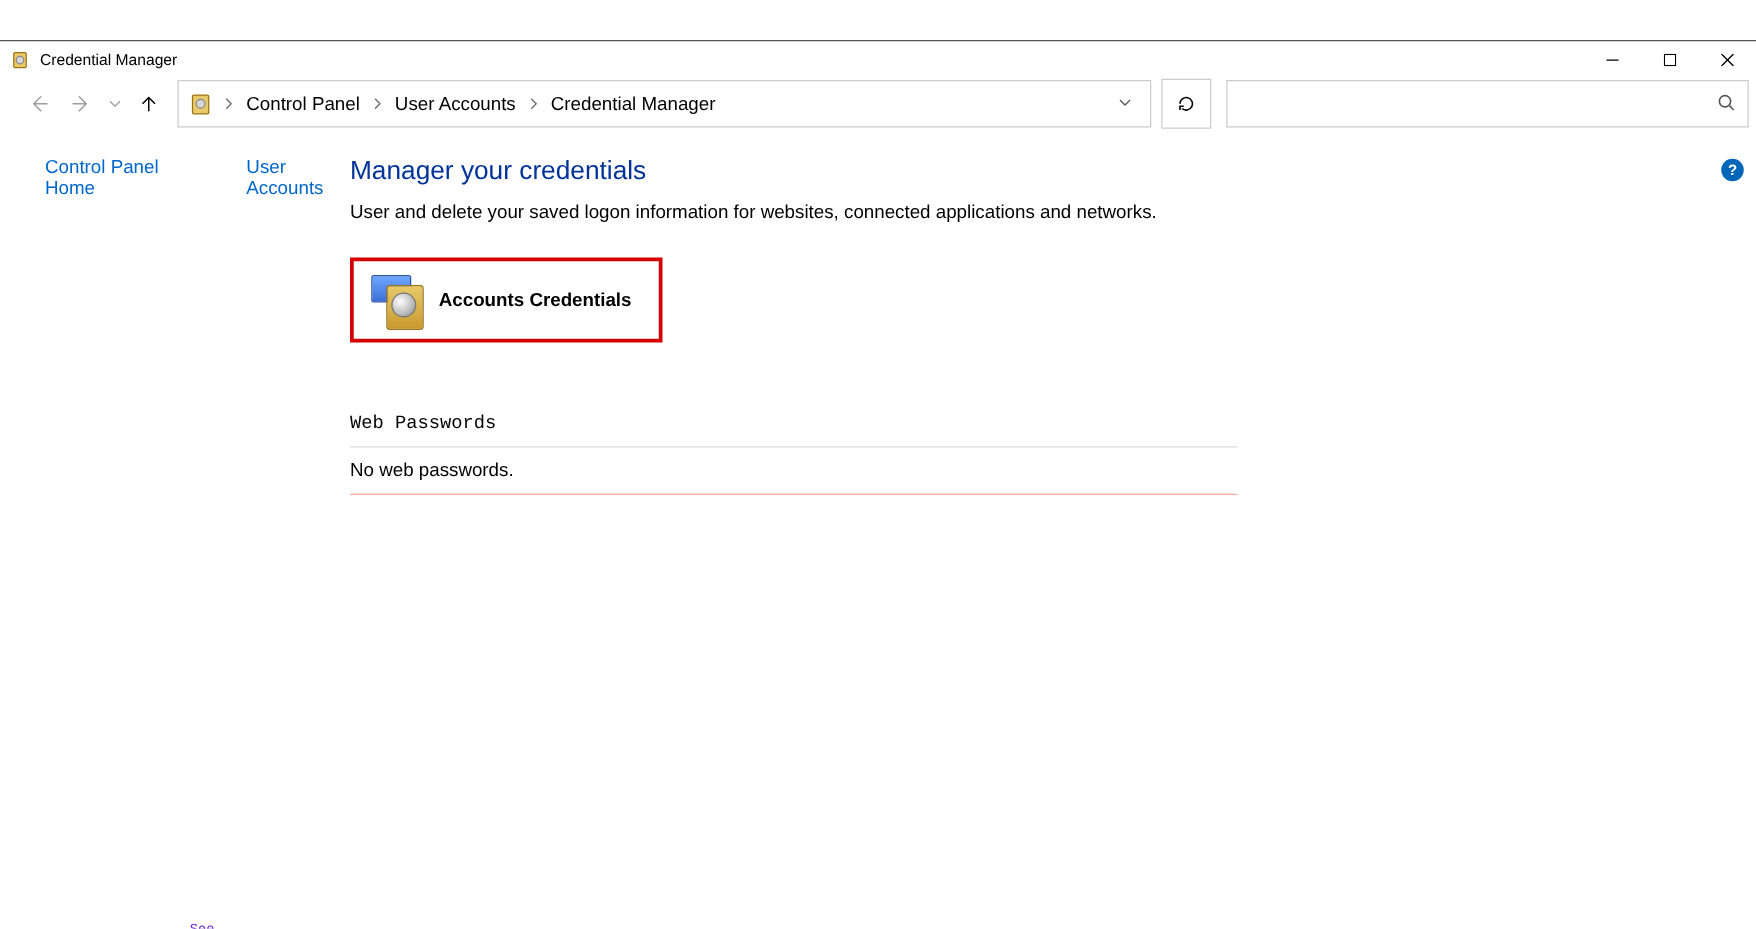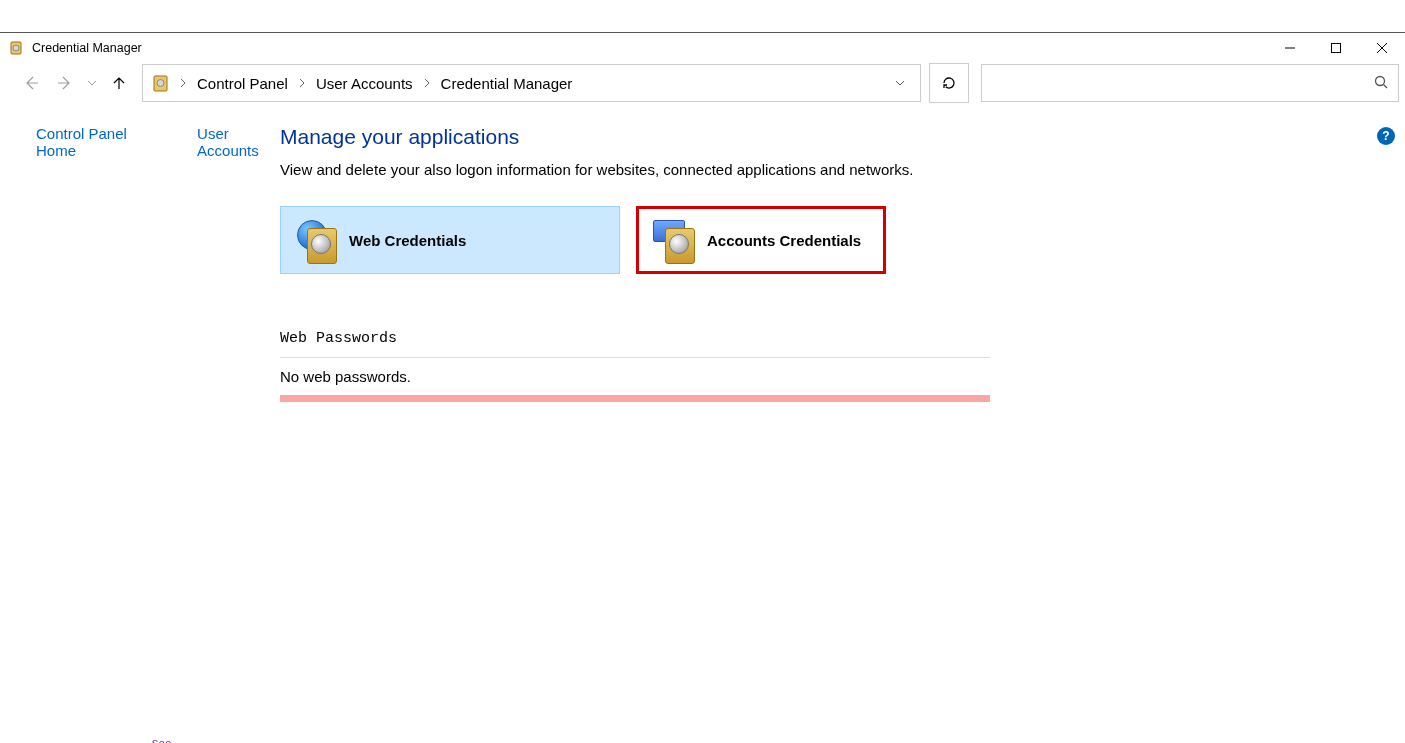--- a/index.html
+++ b/index.html
@@ -194,21 +194,21 @@
   .section-header {
     font-size:15px;
     padding: 10px 0;
     border-bottom:1px solid #ddd;
     width: 710px;
     font-family: Liberation Mono, monospace;
   }
   .section-row {
     font-size:15px;
     padding: 10px 0;
-    border-bottom:7px solid #fca5a5;
+    border-bottom:1px solid #fca5a5;
     width: 710px;
   }
 
   
   .safe-icon .safe-body {
     position:absolute; left:14px; top:12px; width:28px; height:34px;
     background:linear-gradient(#e8c96a,#c99a2e);
     border:1px solid #9c7314; border-radius:3px;
   }
   .safe-icon .safe-dial {
@@ -344,33 +344,25 @@
 
     <div class="sidebar">
       <a href="#">Control Panel Home</a>
       <div class="see-also">See also</div>
       <div class="bottom-links">
         <a href="#">User Accounts</a>
       </div>
     </div>
 
     <div class="main">
-      <h1>Manage your applications</h1>
-      <div class="subtitle">View and delete your also logon information for websites, connected applications and networks.</div>
+      <h1>Manager your credentials</h1>
+      <div class="subtitle">User and delete your saved logon information for websites, connected applications and networks.</div>
 
       <div class="tiles">
 
-        <div class="tile selected">
-          <div class="icon-slot safe-icon">
-            <div class="web-globe"></div>
-            <div class="safe-body"></div>
-            <div class="safe-dial"></div>
-          </div>
-          <span>Web Credentials</span>
-        </div>
 
         <div class="tile highlighted">
           <div class="icon-slot safe-icon">
             <div class="win-monitor"></div>
             <div class="safe-body"></div>
             <div class="safe-dial"></div>
           </div>
           <span>Accounts Credentials</span>
         </div>
 

